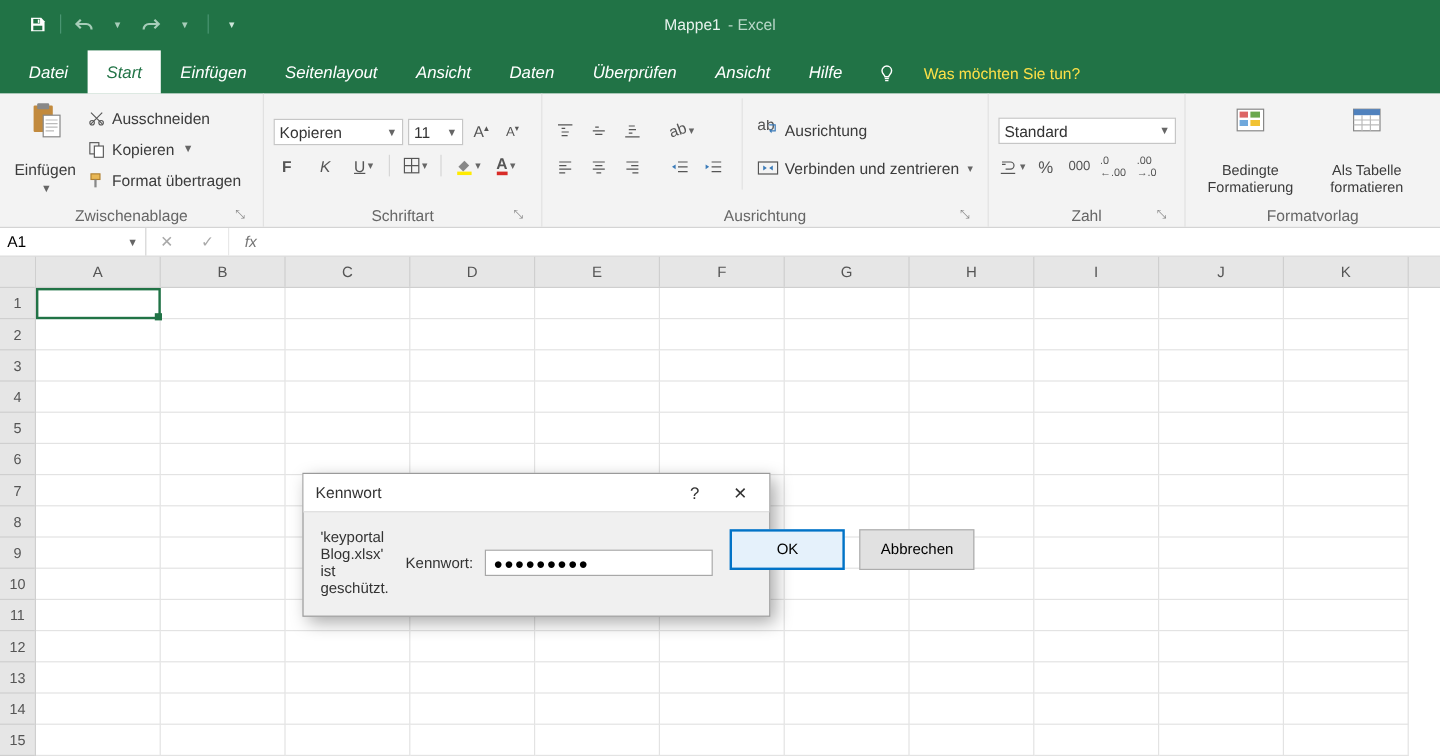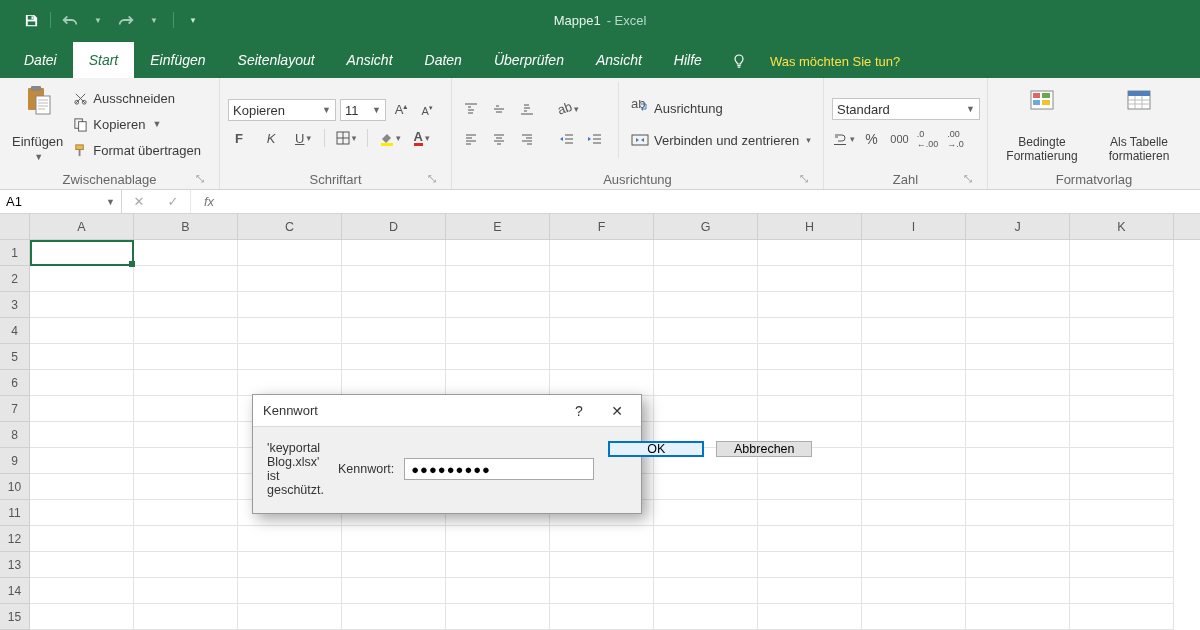--- a/index.html
+++ b/index.html
@@ -56,21 +56,21 @@
 .dlg-title { height: 32px; display: flex; align-items: center; justify-content: space-between; padding: 0 10px; background: #fff; border-bottom: 1px solid #dadada; }
 .dlg-title .t { font-size: 13px; color: #333; }
 .dlg-ctrls { display: flex; gap: 10px; }
 .dlg-ctrls span { width: 28px; text-align: center; color: #333; font-size: 14px; }
 .dlg-body { padding: 14px 14px 16px; display: flex; flex-direction: row; gap: 14px; }
 .dlg-msg { font-size: 12.5px; color: #333; }
 .dlg-row { display: flex; align-items: center; gap: 10px; }
 .dlg-row label { font-size: 12.5px; color: #333; }
 .dlg-row input { flex: 1; height: 22px; border: 1px solid #a8a8a8; background: #fff; padding: 0 6px; font-family: inherit; letter-spacing: 1px; }
 .dlg-btns { display: flex; gap: 12px; justify-content: flex-end; padding-right: 6px; }
-.dlg-btn { min-width: 96px; height: 16px; border: 1px solid #adadad; background: #e1e1e1; font-size: 12.5px; display: flex; align-items: center; justify-content: center; cursor: pointer; }
+.dlg-btn { min-width: 96px; height: 34px; border: 1px solid #adadad; background: #e1e1e1; font-size: 12.5px; display: flex; align-items: center; justify-content: center; cursor: pointer; }
 .dlg-btn.primary { border: 2px solid #0173c7; background: #e5f1fb; }
 
 svg { display: block; }
 </style>
 </head>
 <body>
 
 <div class="titlebar">
   <div class="qat">
     <div class="qat-btn">

